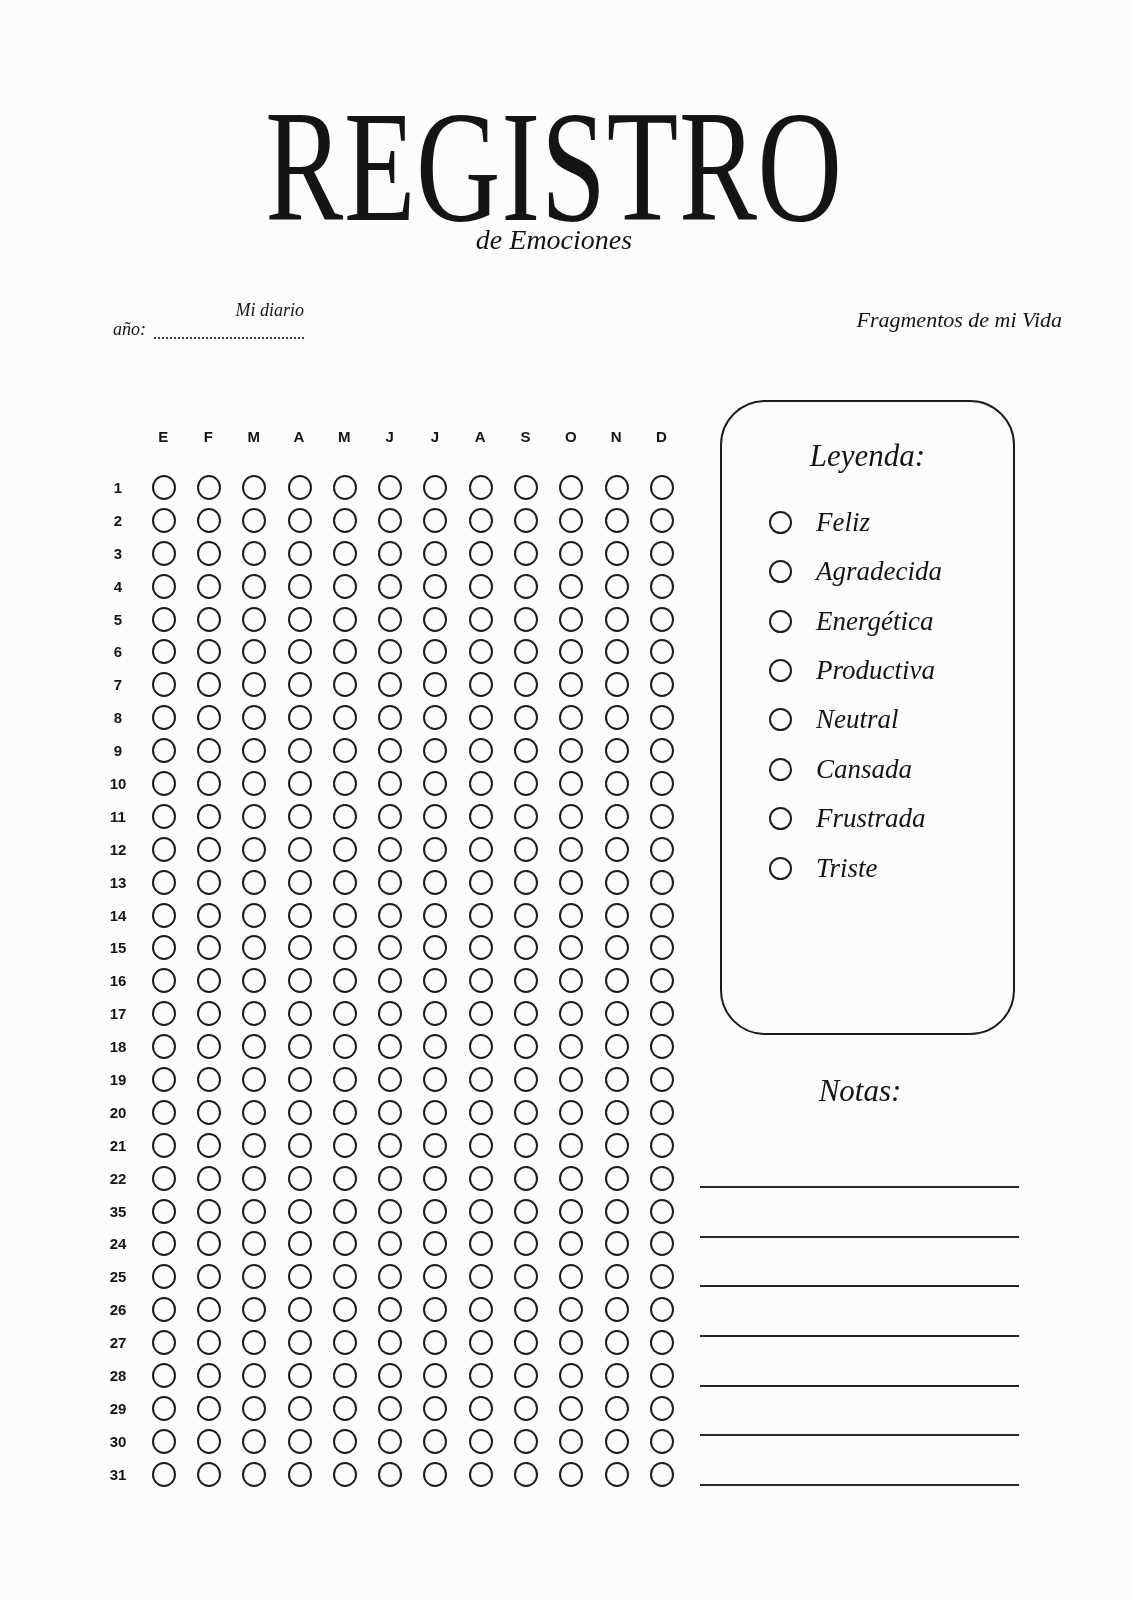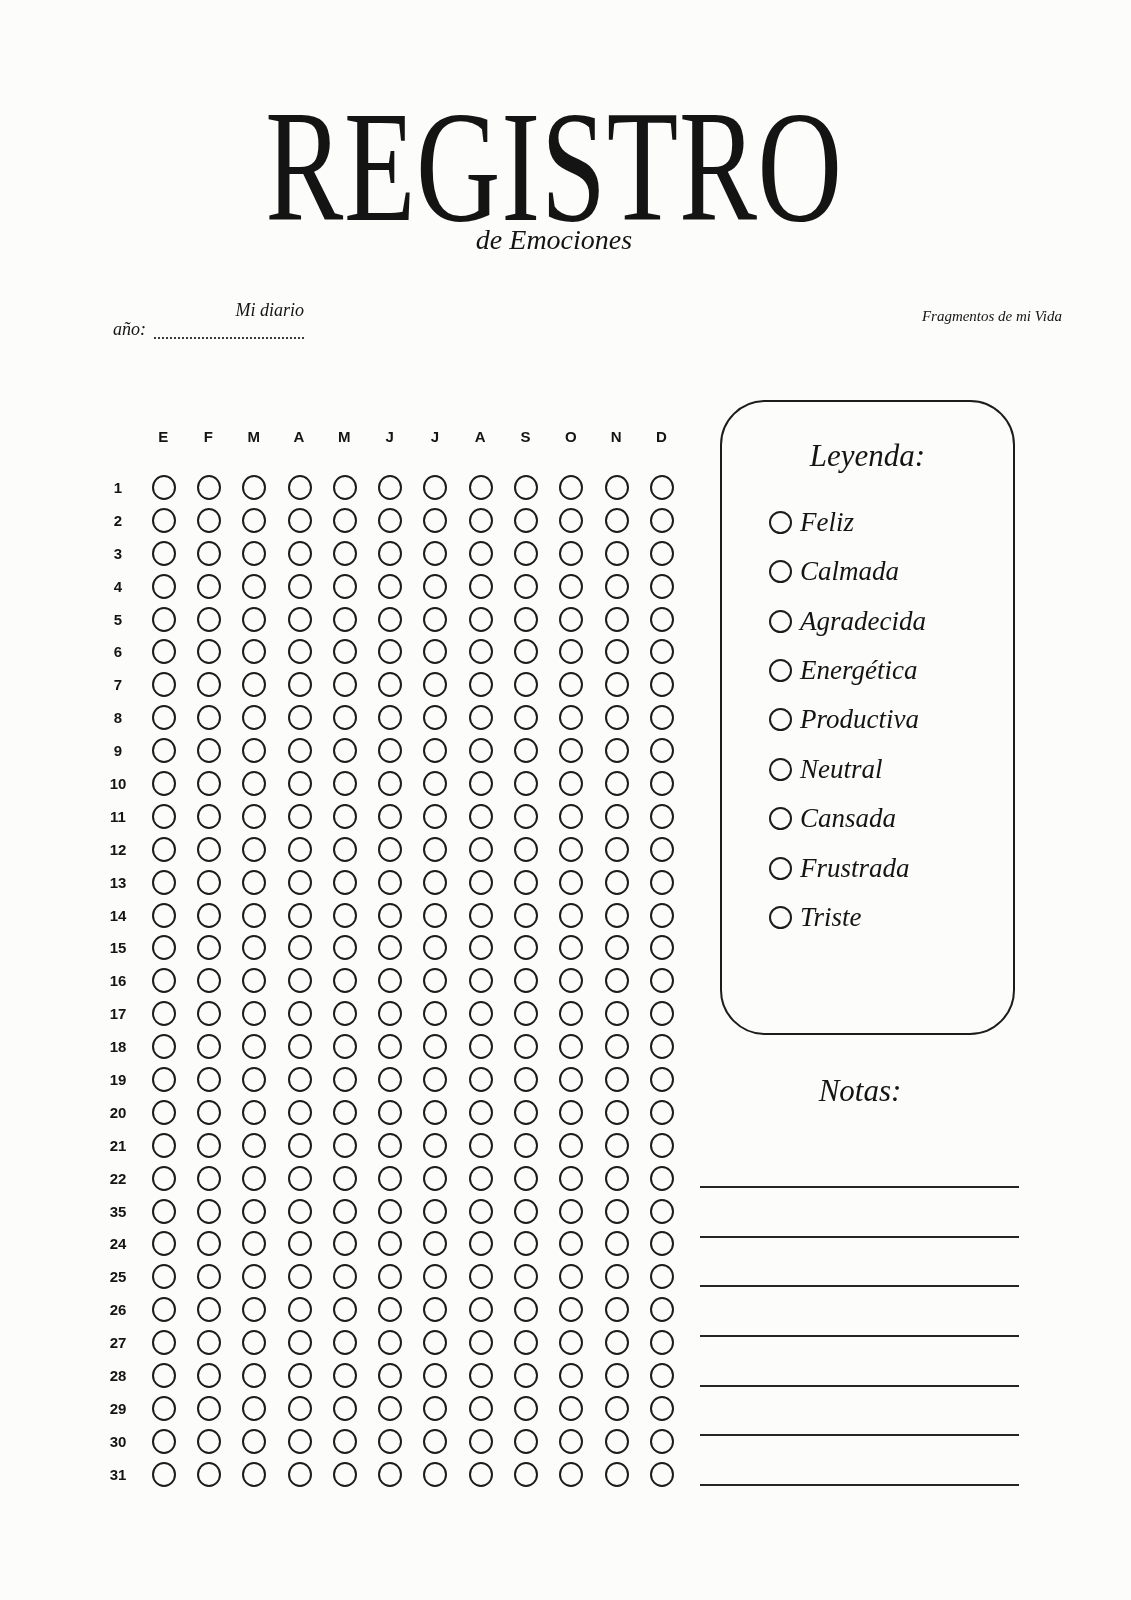--- a/index.html
+++ b/index.html
@@ -28,21 +28,21 @@
     position:absolute;left:113px;top:301px;
     font-style:italic;font-size:18px;line-height:1.05;text-align:right;
   }
   .diary .year-row{display:flex;align-items:flex-end;gap:8px;}
   .dotted-line{
     display:inline-block;width:150px;height:14px;
     border-bottom:2px dotted #3a3a3a;
   }
   .tagline{
     position:absolute;top:309px;left:840px;width:222px;
-    text-align:right;font-style:italic;font-size:15px;line-height:1;
+    text-align:right;font-style:italic;font-size:22px;line-height:1;
   }
 
   
   .months{
     position:absolute;left:141px;top:422px;
     display:grid;grid-template-columns:repeat(12,45.3px);height:28px;
   }
   .month-label{
     display:flex;align-items:center;justify-content:center;
     font-family:"Liberation Sans",sans-serif;font-weight:700;font-size:15px;
@@ -67,21 +67,21 @@
   
   .legend-box{
     position:absolute;left:720px;top:400px;width:295px;height:635px;
     box-sizing:border-box;border:2px solid #1c1c1c;border-radius:45px;
   }
   .legend-title{
     text-align:center;font-style:italic;font-size:31px;
     margin-top:36px;line-height:1.15;
   }
   .legend-items{margin-top:24px;padding-left:47px;}
-  .legend-item{display:flex;align-items:center;height:49.4px;gap:8px;}
+  .legend-item{display:flex;align-items:center;height:49.4px;gap:24px;}
   .legend-bubble{
     width:23px;height:23px;box-sizing:border-box;flex:0 0 auto;
     border:2px solid #1c1c1c;border-radius:50%;
   }
   .legend-label{font-style:italic;font-size:27px;line-height:1;}
 
   
   .notes-title{
     position:absolute;top:1075px;left:700px;width:320px;
     text-align:center;font-style:italic;font-size:31px;line-height:1;
@@ -1335,24 +1335,20 @@
 
   <div class="legend-box">
     <div class="legend-title">Leyenda:</div>
     <div class="legend-items">
         <div class="legend-item">
           <div class="legend-bubble"></div>
           <div class="legend-label">Feliz</div>
         </div>
         <div class="legend-item">
           <div class="legend-bubble"></div>
-          <div class="legend-label">Calmada</div>
-        </div>
-        <div class="legend-item">
-          <div class="legend-bubble"></div>
           <div class="legend-label">Agradecida</div>
         </div>
         <div class="legend-item">
           <div class="legend-bubble"></div>
           <div class="legend-label">Energética</div>
         </div>
         <div class="legend-item">
           <div class="legend-bubble"></div>
           <div class="legend-label">Productiva</div>
         </div>

